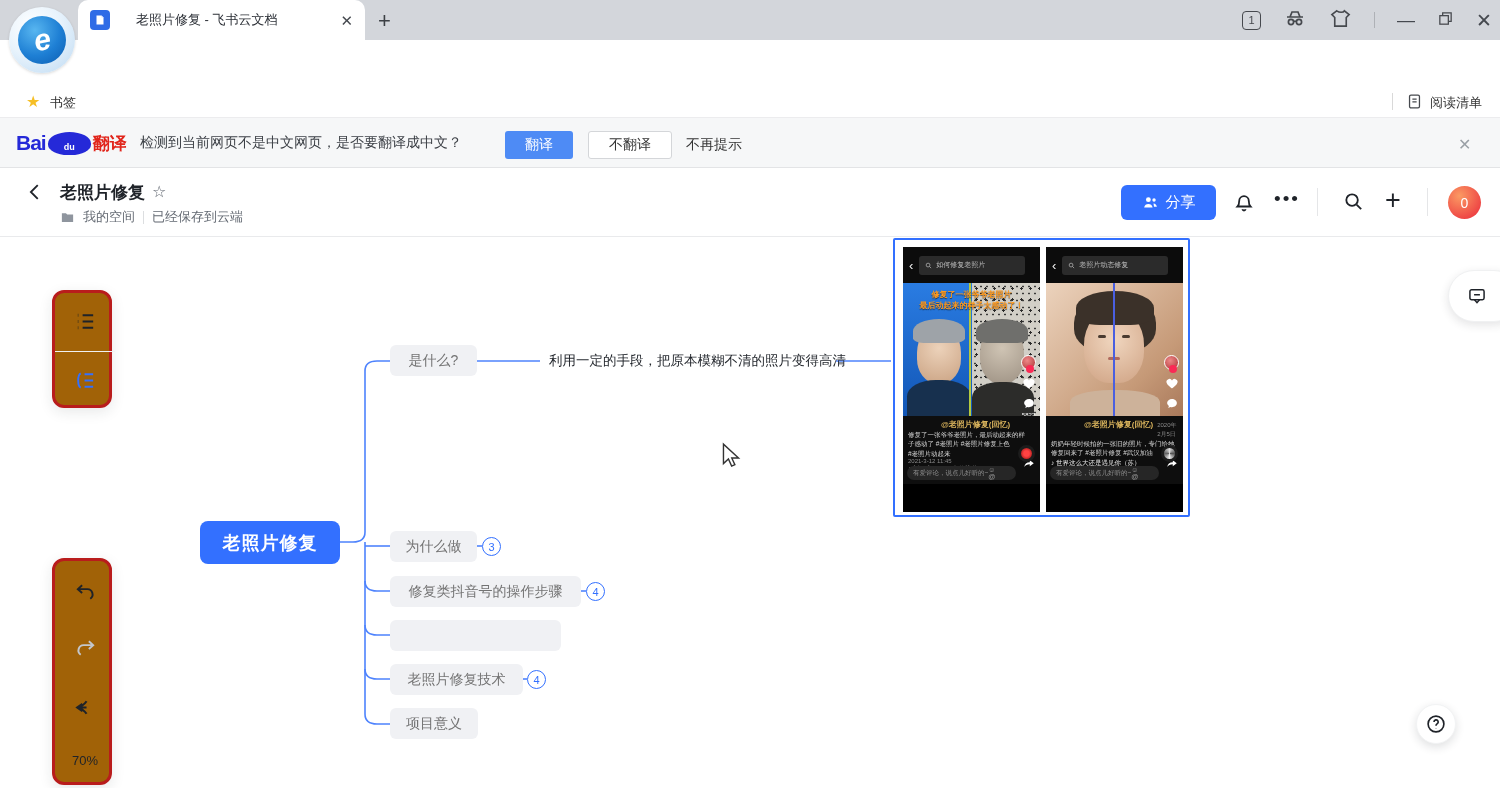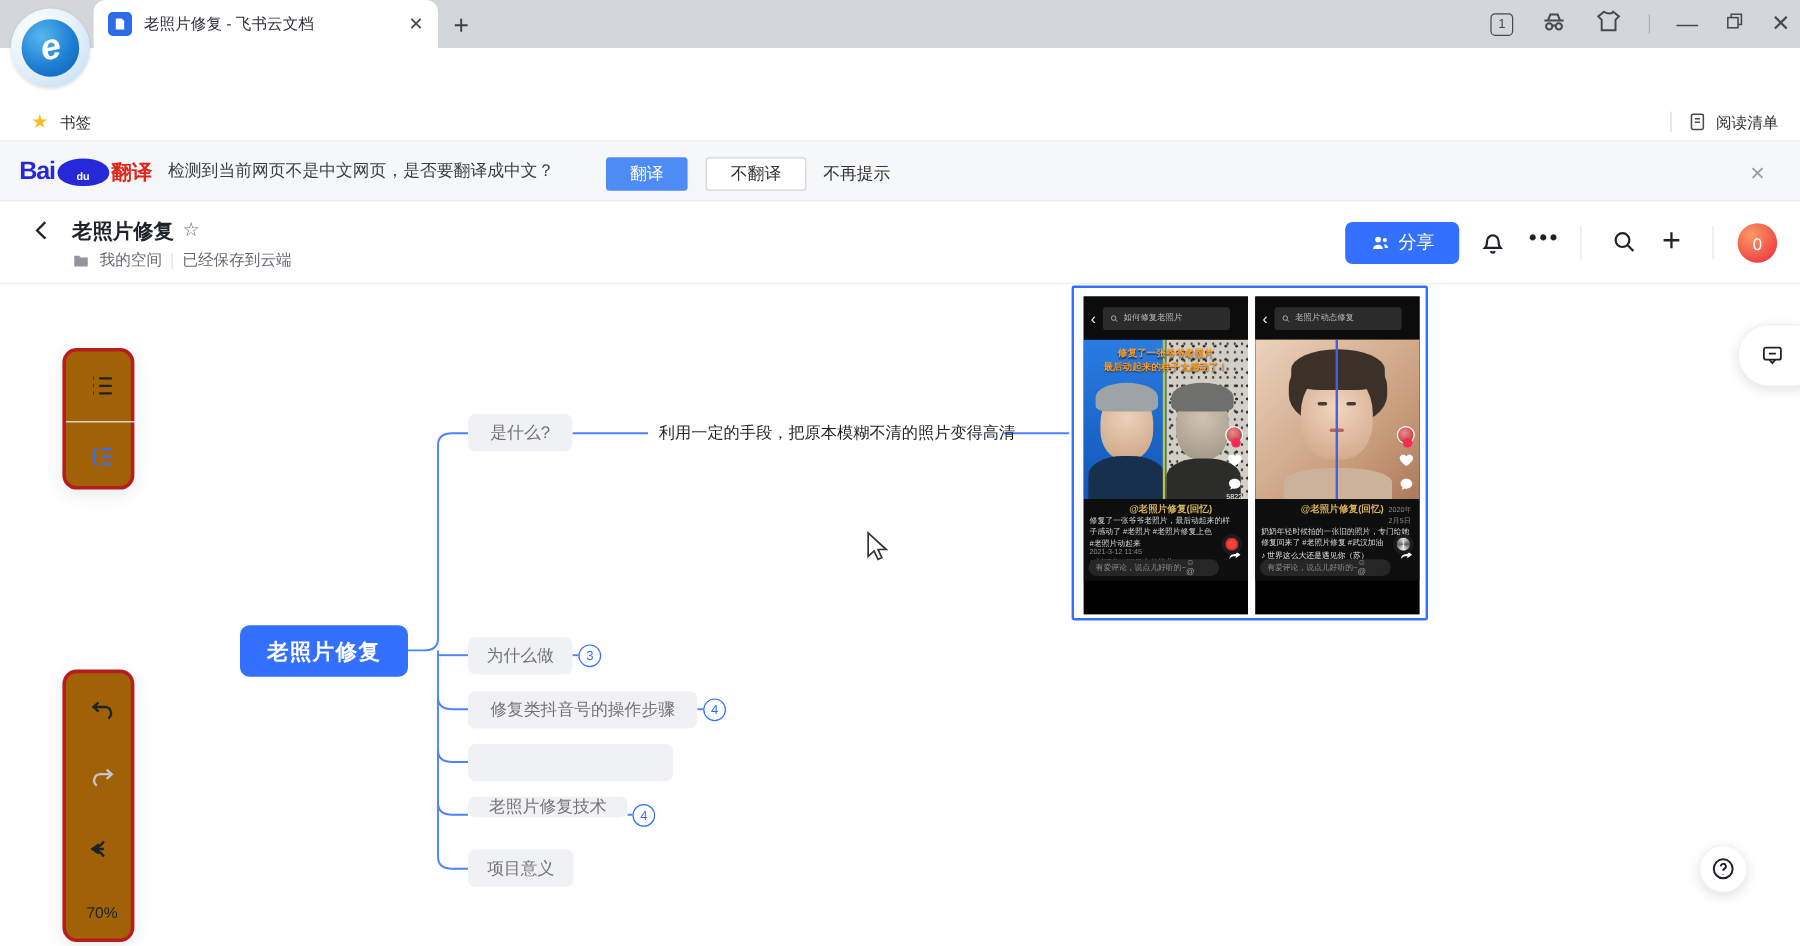--- a/index.html
+++ b/index.html
@@ -7,21 +7,21 @@
     font-family:"Liberation Sans","DejaVu Sans",sans-serif; }
   .abs { position:absolute; }
   #screen { position:relative; width:1500px; height:788px; background:#fff; }
 
   
   #tabbar { position:absolute; left:0; top:0; width:1500px; height:40px; background:#d3d6db; }
   #tab-active { position:absolute; left:78px; top:0; width:287px; height:40px; background:#fff;
     border-radius:10px 10px 0 0; display:flex; align-items:center; padding:0 12px; }
   .favicon { width:20px; height:20px; border-radius:4px; background:#2e6be6; display:flex;
     align-items:center; justify-content:center; flex:0 0 auto; }
-  #tab-title { font-size:13px; color:#2b2f36; margin-left:10px; flex:1 1 auto; white-space:nowrap;
+  #tab-title { font-size:13px; color:#2b2f36; margin-left:26px; flex:1 1 auto; white-space:nowrap;
     overflow:hidden; }
   .glyph-btn { color:#45494f; font-size:15px; line-height:1; cursor:default; }
   #newtab-btn { position:absolute; left:378px; top:8px; font-size:22px; color:#3c4045; }
   #win-controls { position:absolute; right:8px; top:0; height:40px; display:flex; align-items:center; gap:22px; }
   #tabcount-box { width:19px; height:19px; border:1.7px solid #46494e; border-radius:4px;
     font-size:11px; color:#46494e; display:flex; align-items:center; justify-content:center; }
   .win-sep { width:1px; height:16px; background:#aeb1b6; }
 
   
   #browser-logo { position:absolute; left:9px; top:7px; width:66px; height:66px; border-radius:50%;
@@ -378,21 +378,21 @@
     <div id="what-detail">利用一定的手段，把原本模糊不清的照片变得高清</div>
 
     <div class="node" style="left:390px; top:294px; width:87px; height:31px;">为什么做</div>
     <div class="badge" style="left:482px; top:300px;">3</div>
 
     <div class="node" style="left:390px; top:339px; width:191px; height:31px;">修复类抖音号的操作步骤</div>
     <div class="badge" style="left:586px; top:345px;">4</div>
 
     <div class="node" style="left:390px; top:383px; width:171px; height:31px;"></div>
 
-    <div class="node" style="left:390px; top:427px; width:133px; height:17px;">老照片修复技术</div>
+    <div class="node" style="left:390px; top:427px; width:133px; height:31px;">老照片修复技术</div>
     <div class="badge" style="left:527px; top:433px;">4</div>
 
     <div class="node" style="left:390px; top:471px; width:88px; height:31px;">项目意义</div>
 
     <div id="image-node">
 
       <div class="phone" style="left:8px;">
         <div class="ph-head">
           <span class="ph-back">‹</span>
           <div class="ph-search">

